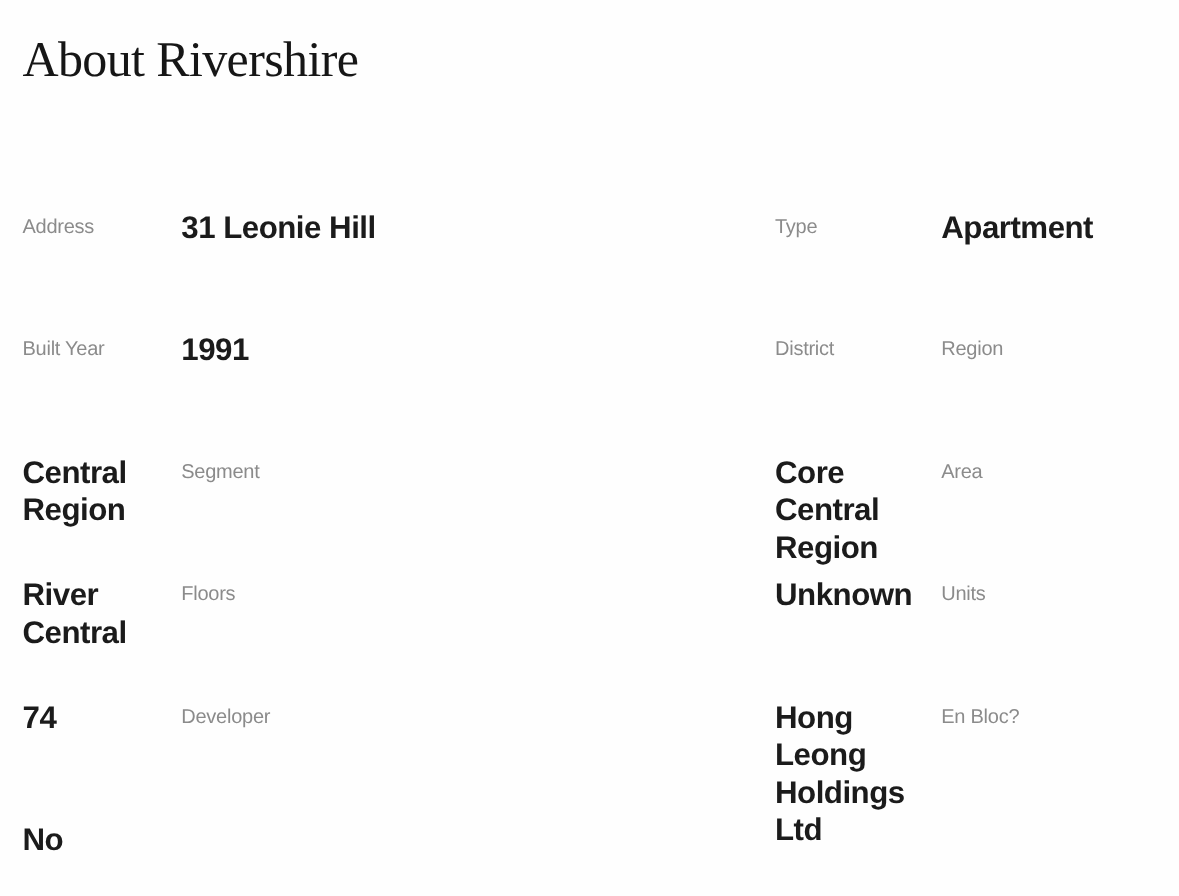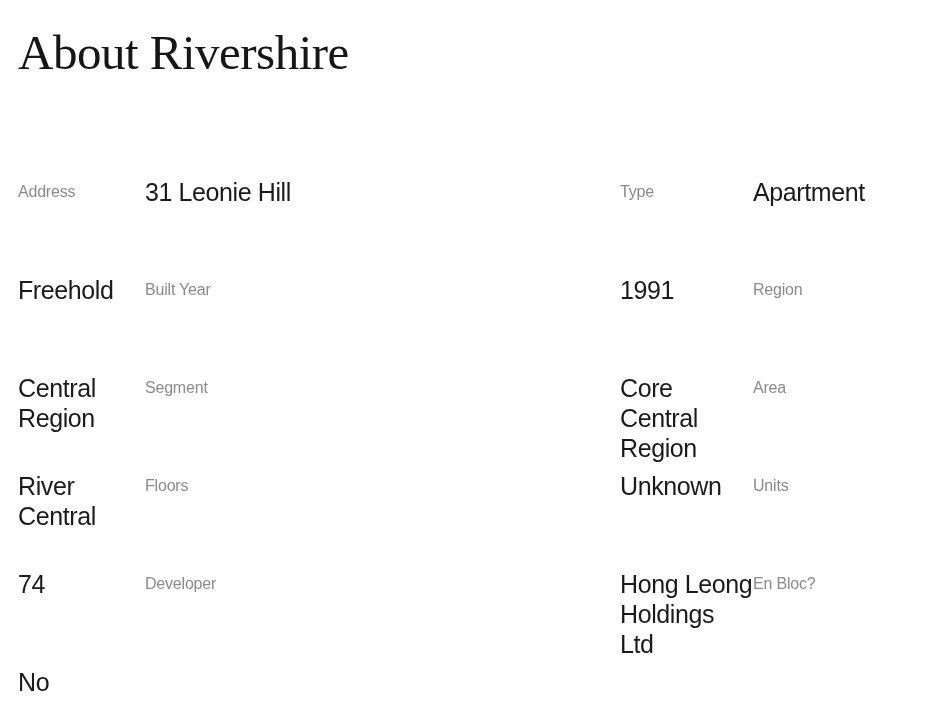--- a/index.html
+++ b/index.html
@@ -9,21 +9,21 @@
     background: #fefefe;
     overflow: hidden;
     font-family: "Liberation Sans", sans-serif;
   }
   .about {
     padding: 26px 10px 0 18px;
   }
   .section-title {
     font-family: "Liberation Serif", "DejaVu Serif", serif;
     font-weight: 400;
-    font-size: 49px;
+    font-size: 40px;
     line-height: 1.12;
     letter-spacing: -0.5px;
     color: #161616;
   }
   .details-grid {
     margin-top: 96px;
     display: grid;
     grid-template-columns: 127px 475px 133px 1fr;
     grid-auto-rows: 98px;
     align-items: start;
@@ -32,39 +32,40 @@
     font-size: 16px;
     line-height: 30px;
     color: #8b8b8b;
     letter-spacing: -0.2px;
   }
   .detail-value {
     font-size: 25px;
     line-height: 30px;
     color: #1b1b1b;
     letter-spacing: -0.4px;
+    font-weight: bold;
   }
 </style>
 </head>
 <body>
 
 <main class="about">
   <h1 class="section-title">About Rivershire</h1>
 
   <div class="details-grid">
 
     <div class="detail-label">Address</div>
     <div class="detail-value">31 Leonie Hill</div>
     <div class="detail-label">Type</div>
     <div class="detail-value">Apartment</div>
 
-    <div class="detail-value">Freehold</div>
     <div class="detail-label">Built Year</div>
     <div class="detail-value">1991</div>
 
+    <div class="detail-label">District</div>
     <div class="detail-label">Region</div>
     <div class="detail-value">Central Region</div>
 
     <div class="detail-label">Segment</div>
     <div class="detail-value">Core Central Region</div>
     <div class="detail-label">Area</div>
     <div class="detail-value">River Central</div>
 
     <div class="detail-label">Floors</div>
     <div class="detail-value">Unknown</div>

